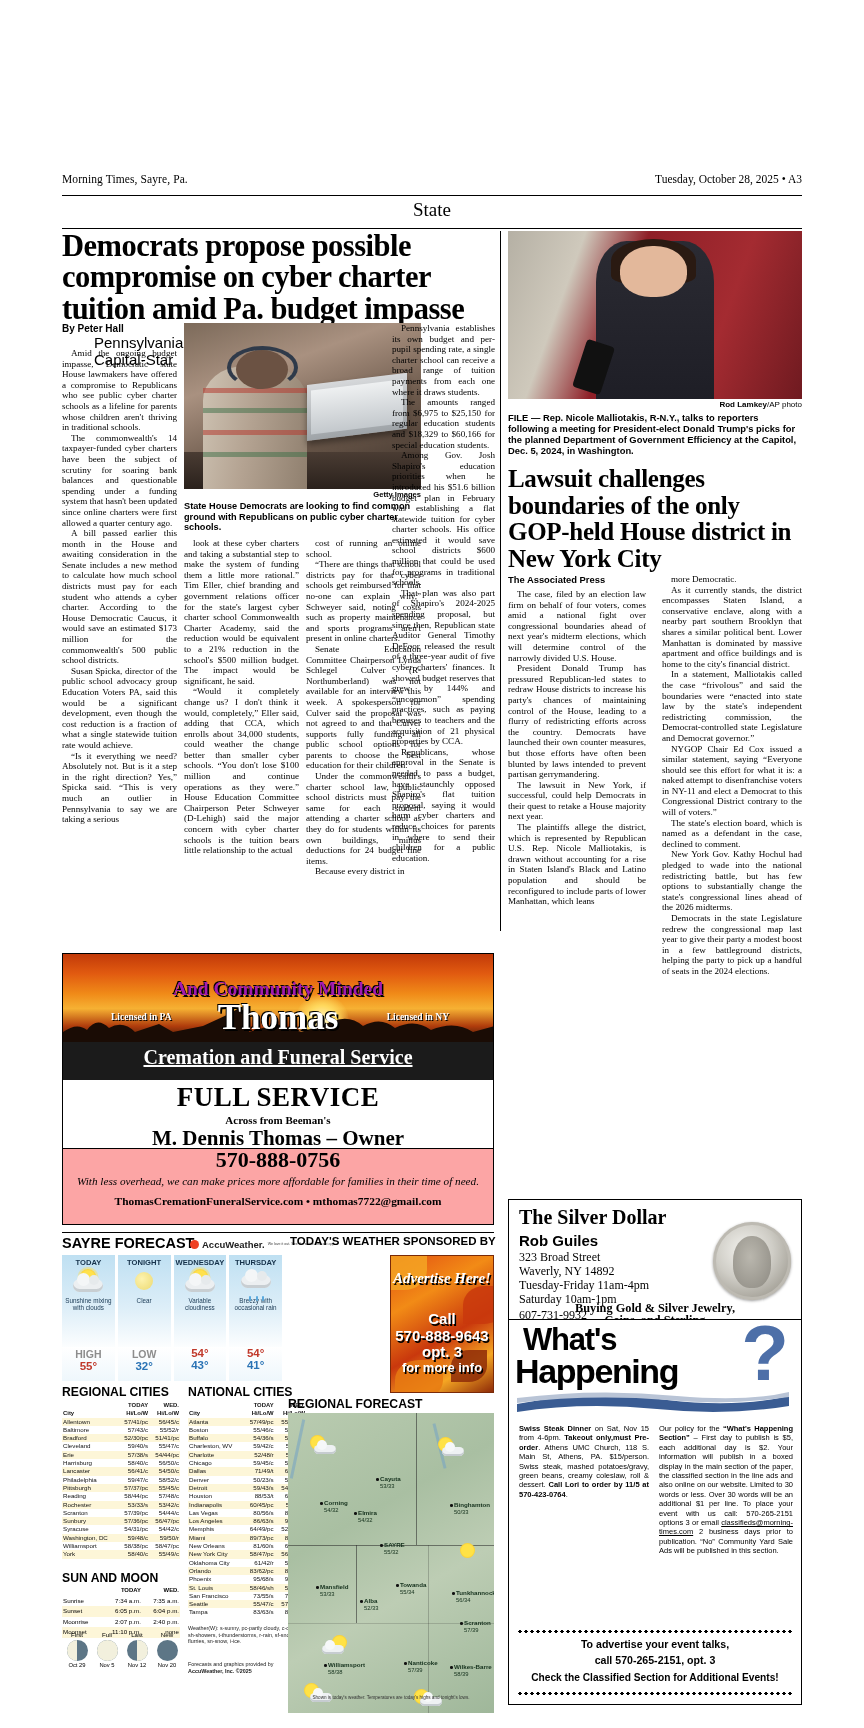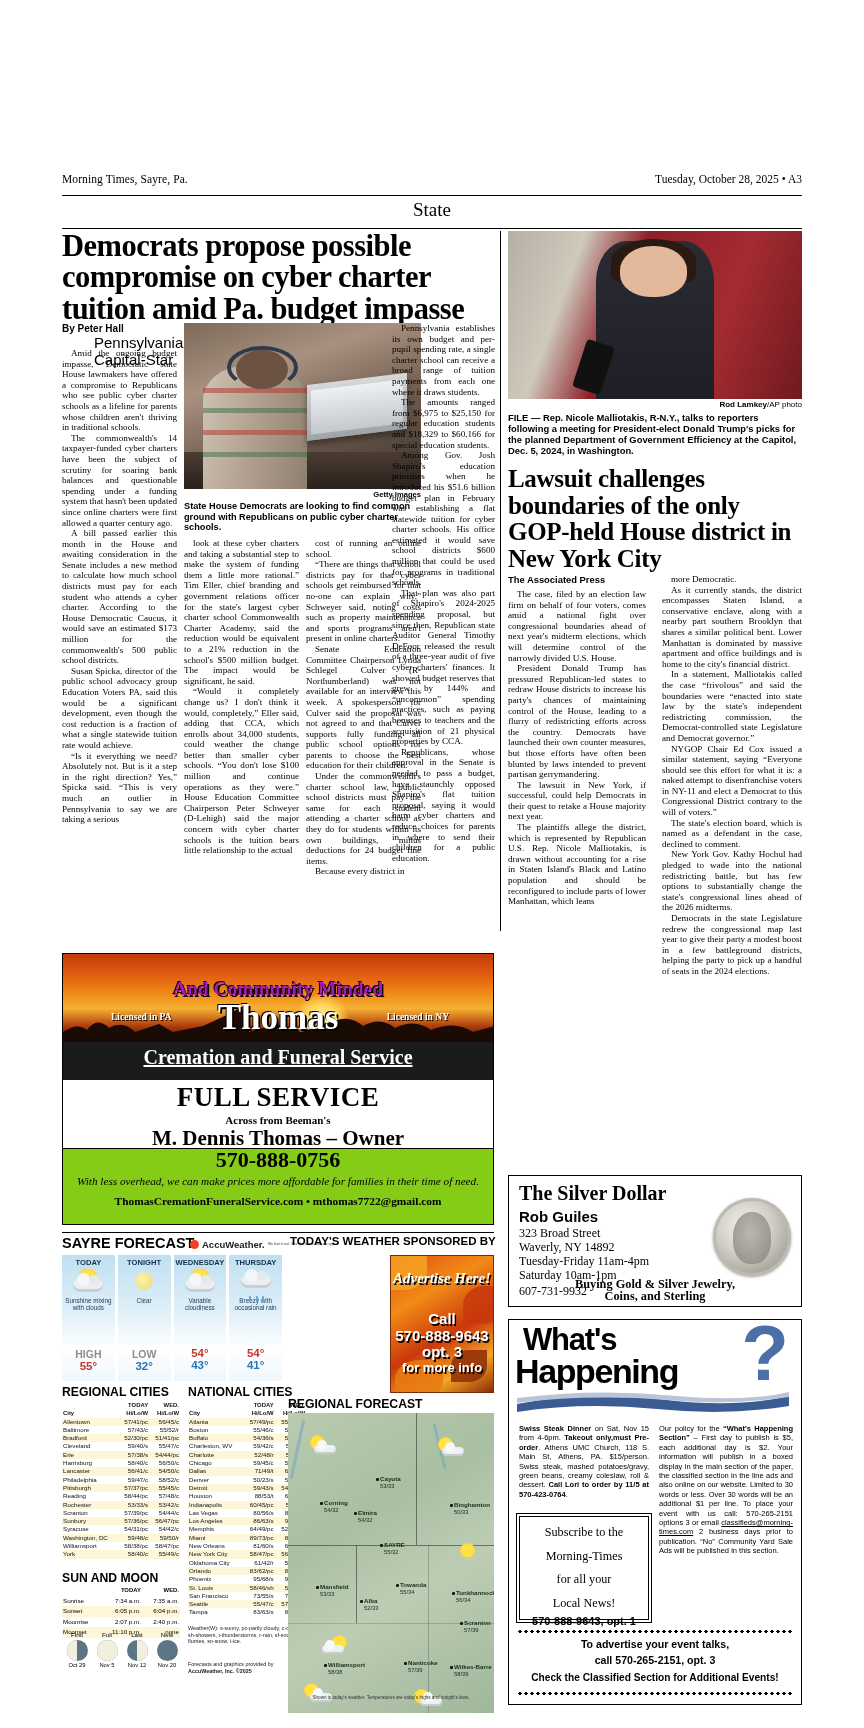--- a/index.html
+++ b/index.html
@@ -111,21 +111,21 @@
               text-shadow:1px 1px 0 #000; }
   .fa-cfs { position:absolute; left:0; top:92px; width:100%; text-align:center; color:#fff;
             font-size:20px; font-weight:700; text-decoration:underline; }
   .fa-full { position:absolute; left:0; top:128px; width:100%; text-align:center;
              font-size:27px; font-weight:700; letter-spacing:.5px; }
   .fa-across { position:absolute; left:0; top:160px; width:100%; text-align:center;
                font-size:11px; font-weight:700; }
   .fa-owner { position:absolute; left:0; top:172px; width:100%; text-align:center;
               font-size:21px; font-weight:700; }
   .ad-fun2 { position:absolute; left:62px; top:1126px; width:432px; height:76px;
-             border:1.6px solid #000; border-top:none; background:#84cc16; }
+             border:1.6px solid #000; border-top:none; background:#fca5a5; }
   .fa-phone { position:absolute; left:0; top:-2px; width:100%; text-align:center;
               font-size:22px; font-weight:700; }
   .fa-tag { position:absolute; left:0; top:26px; width:100%; text-align:center;
             font-size:11.2px; font-style:italic; }
   .fa-web { position:absolute; left:0; top:46px; width:100%; text-align:center;
             font-size:11.4px; font-weight:700; }
 
   
   .wx-rule { position:absolute; left:62px; top:1209px; width:432px; height:1.2px; background:#000; }
   .wx-title { position:absolute; left:62px; top:1212px;
@@ -231,21 +231,21 @@
            font-family:"Liberation Sans", sans-serif; font-size:15px; font-weight:700;
            text-shadow:1.5px 1.5px 0 #000; }
   .ah-t3 { position:absolute; left:0; top:72px; width:100%; text-align:center; color:#fff;
            font-family:"Liberation Sans", sans-serif; font-size:15px; font-weight:700;
            text-shadow:1.5px 1.5px 0 #000; line-height:16px; }
   .ah-t4 { position:absolute; left:0; top:104px; width:100%; text-align:center; color:#fff;
            font-family:"Liberation Sans", sans-serif; font-size:13px; font-weight:700;
            text-shadow:1.5px 1.5px 0 #000; }
 
   
-  .ad-silver { position:absolute; left:508px; top:1152px; width:294px; height:132px;
+  .ad-silver { position:absolute; left:508px; top:1176px; width:294px; height:132px;
                border:1.6px solid #000; background:#fff; overflow:hidden; }
   .sd-t1 { position:absolute; left:10px; top:6px; font-size:20px; font-weight:700;
            font-family:"Liberation Serif", serif; }
   .sd-t2 { position:absolute; left:10px; top:32px; font-size:15px; font-weight:700;
            font-family:"Liberation Sans", sans-serif; }
   .sd-l  { position:absolute; left:10px; font-size:12px; }
   .sd-coin { position:absolute; right:10px; top:22px; width:78px; height:78px; border-radius:50%;
              background:radial-gradient(circle at 40% 36%,#f3f2ee 0%,#cfcdc6 42%,#a9a69d 72%,#7e7b72 100%);
              box-shadow:inset 0 0 0 3px #bdbab2, 0 1px 3px rgba(0,0,0,.4); }
   .sd-coin:after { content:""; position:absolute; left:26%; top:18%; width:48%; height:66%;
@@ -868,27 +868,20 @@
     </div>
 
     <div class="wh-col1">
       <b>Swiss Steak Dinner</b><span> on Sat, Nov 15 from 4-6pm. </span><b>Takeout only,must Pre-order</b><span>. Athens UMC Church, 118 S. Main St, Athens, PA. $15/person. Swiss steak, mashed potatoes/gravy, green beans, creamy coleslaw, roll &amp; dessert. </span><b>Call Lori to order by 11/5 at 570-423-0764</b><span>.</span>
     </div>
 
     <div class="wh-col2">
       <span>Our policy for the </span><b>“What's Happening Section”</b><span> – First day to publish is $5, each additional day is $2. Your information will publish in a boxed display in the main section of the paper, the classified section in the line ads and also online on our website. Limited to 30 words or less. Over 30 words will be an additional $1 per line. To place your event with us call: 570-265-2151 options 3 or email </span><span class="ul">classifieds@morning-times.com</span><span> 2 business days prior to publication. “No” Community Yard Sale Ads will be published in this section.</span>
     </div>
 
-    <div class="wh-sub">
-      <div class="l">Subscribe to the</div>
-      <div class="l">Morning-Times</div>
-      <div class="l">for all your</div>
-      <div class="l">Local News!</div>
-      <div class="p">570-888-9643, opt. 1</div>
-    </div>
 
     <div class="wh-dots" style="top:310px;"></div>
     <div class="wh-f1">To advertise your event talks,</div>
     <div class="wh-f2">call 570-265-2151, opt. 3</div>
     <div class="wh-f3">Check the Classified Section for Additional Events!</div>
     <div class="wh-dots" style="top:372px;"></div>
   </div>
 
 </div>
 

